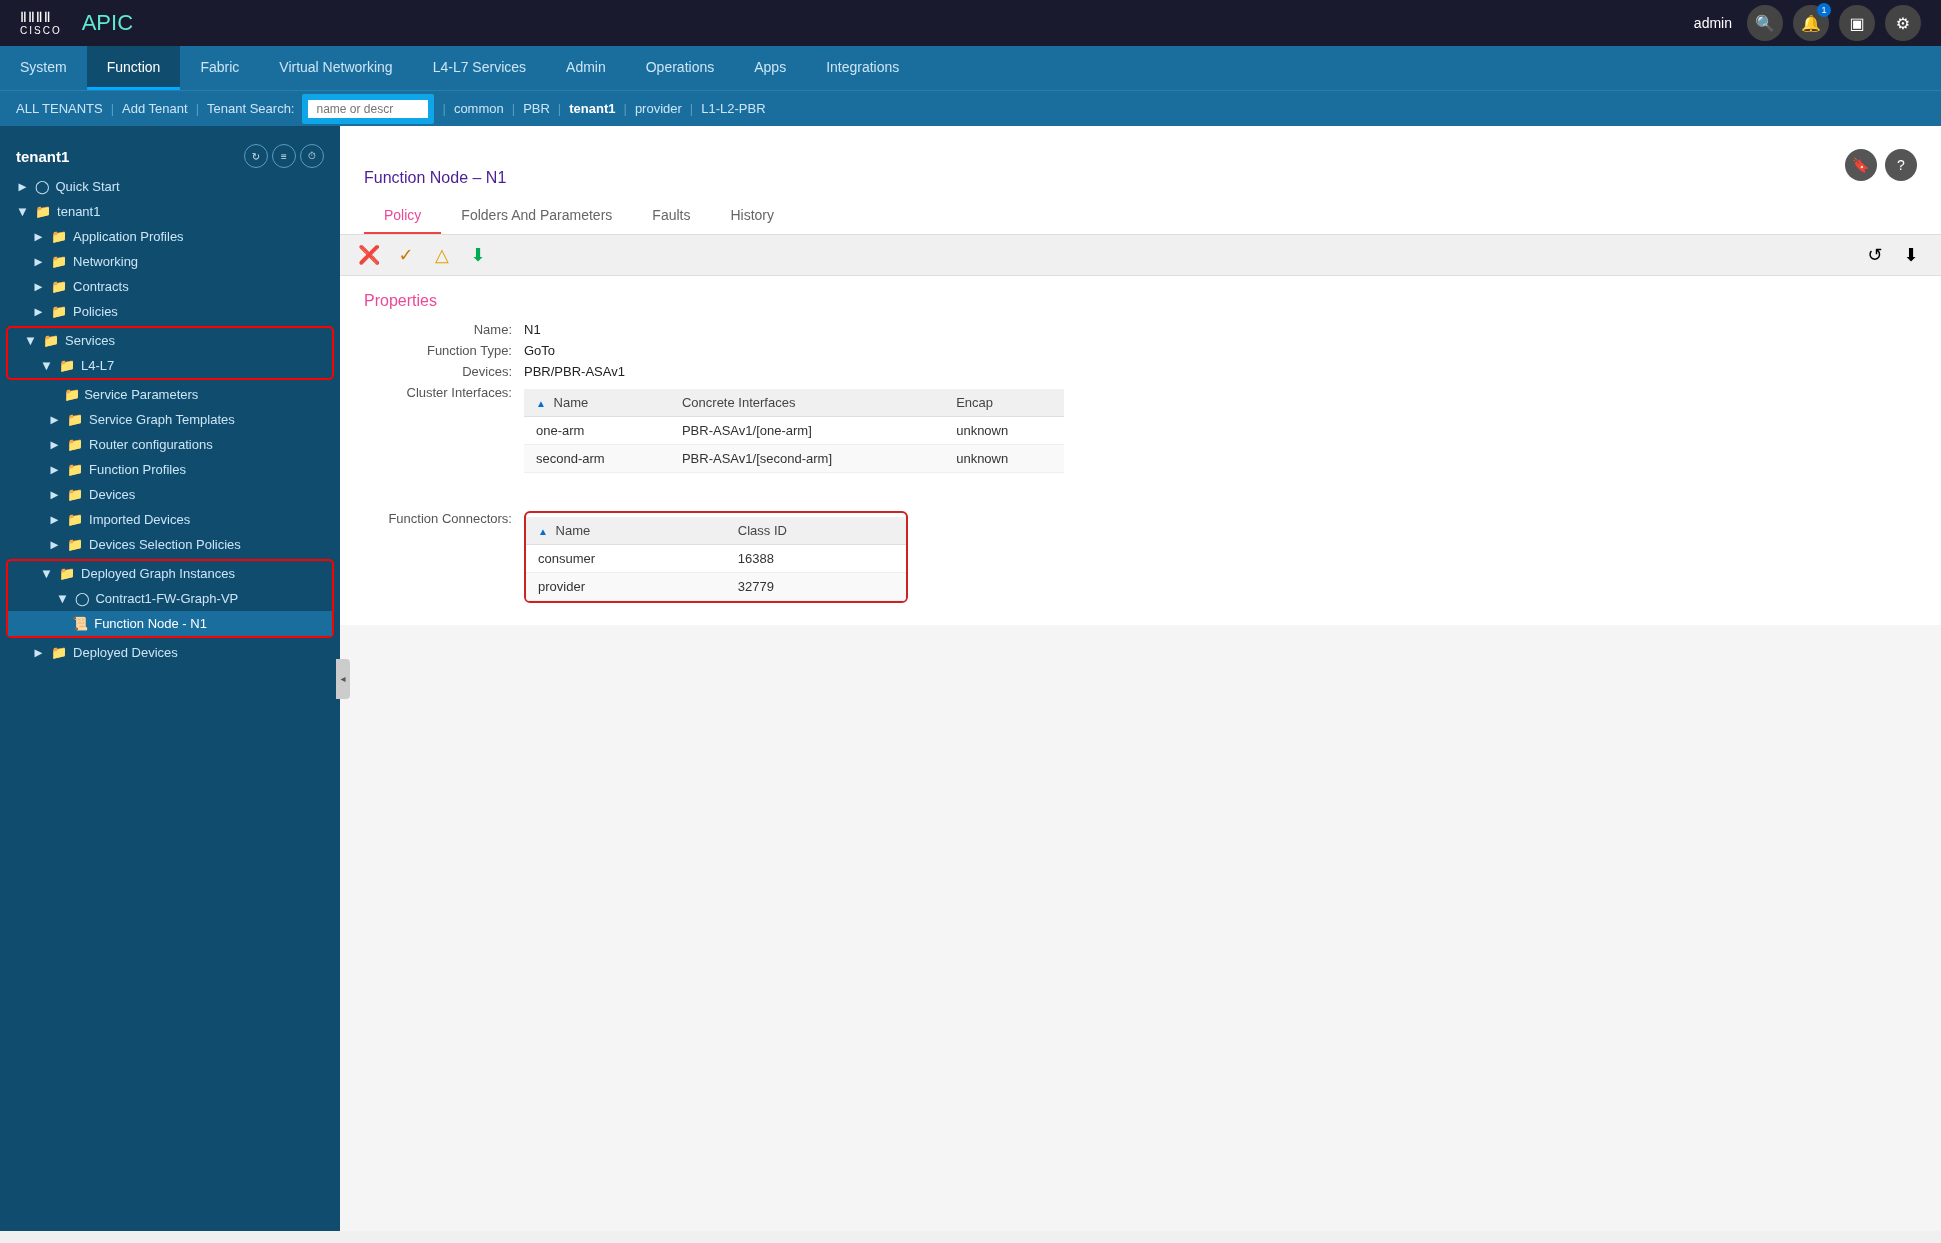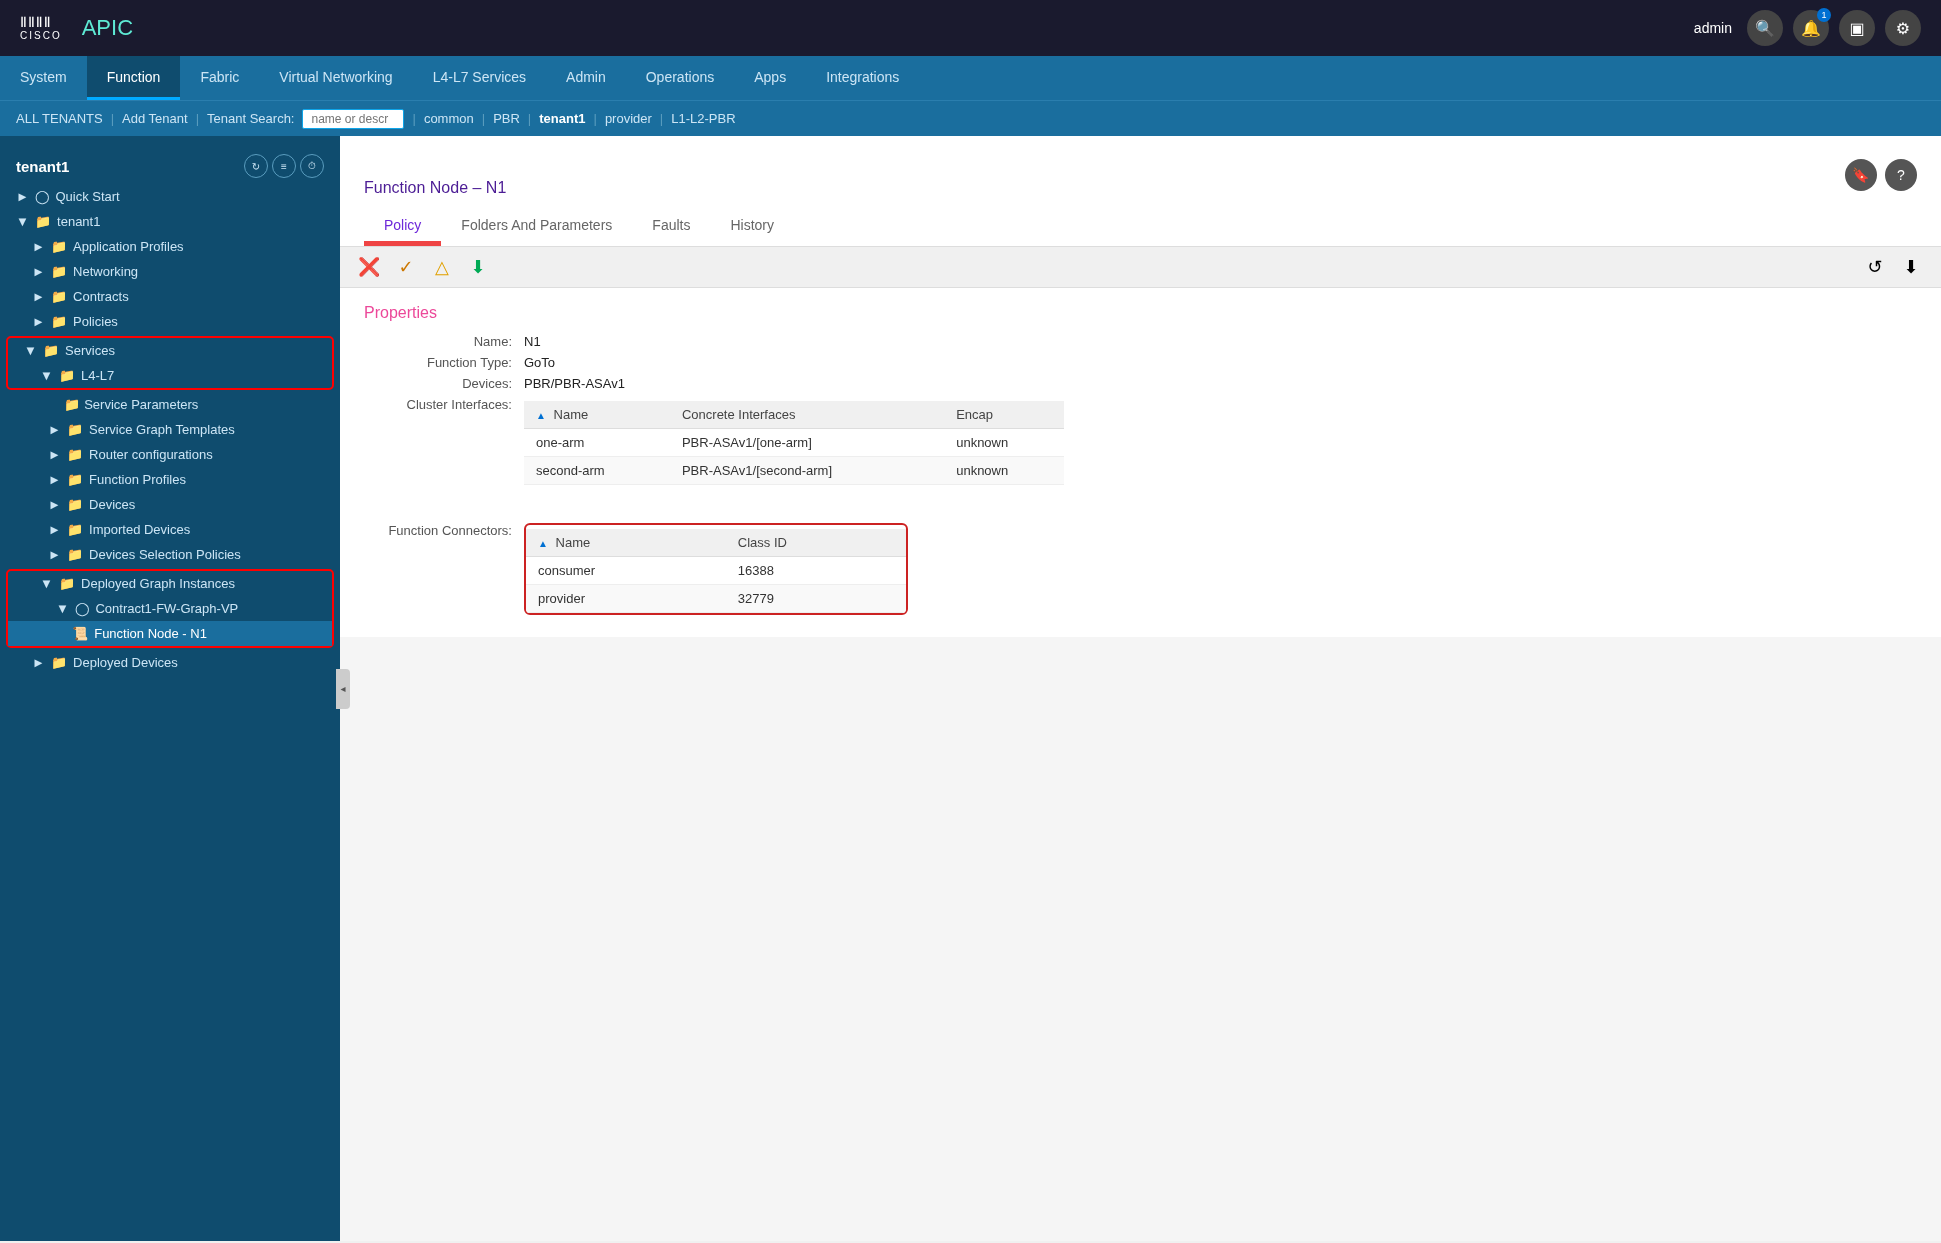--- a/index.html
+++ b/index.html
@@ -4,21 +4,21 @@
   <style>
     * { box-sizing: border-box; margin: 0; padding: 0; font-family: Arial, sans-serif; }
     body { background: #f0f0f0; font-size: 13px; color: #333; }
 
     
     .top-header {
       background: #1a1a2e;
       display: flex;
       align-items: center;
       padding: 4px 20px;
-      height: 56px;
+      height: 46px;
       justify-content: space-between;
     }
     .logo-area { display: flex; align-items: center; gap: 12px; }
     .cisco-logo { color: white; font-size: 11px; line-height: 1.2; }
     .cisco-logo .bars { letter-spacing: 1px; font-size: 14px; }
     .app-title { color: #5eead4; font-size: 22px; font-weight: 300; margin-left: 8px; }
     .header-right { display: flex; align-items: center; gap: 10px; }
     .admin-label { color: white; font-size: 14px; margin-right: 5px; }
     .header-icon-btn {
       background: #444;
@@ -65,27 +65,27 @@
       padding: 0 16px;
       height: 36px;
       gap: 8px;
       font-size: 13px;
       color: #cce5f5;
     }
     .tenant-bar .sep { color: #5a9dbf; }
     .tenant-bar .link { cursor: pointer; }
     .tenant-bar .active-tenant { color: white; font-weight: bold; }
     .tenant-search-input {
-      border: 1px solid #0ea5e9;
+      border: 6px solid #0ea5e9;
       background: white;
       color: #333;
       padding: 2px 8px;
       font-size: 12px;
       border-radius: 2px;
-      width: 102px;
+      width: 132px;
     }
     .add-tenant-link { color: #cce5f5; cursor: pointer; }
 
     
     .main-body {
       display: flex;
       height: calc(100vh - 138px);
     }
 
     
@@ -140,21 +140,21 @@
       width: 32px; height: 32px; cursor: pointer;
       color: white; font-size: 14px;
       display: flex; align-items: center; justify-content: center;
     }
     .tabs-row { display: flex; gap: 0; }
     .tab {
       padding: 8px 20px;
       cursor: pointer; font-size: 14px;
       color: #666; border-bottom: 3px solid transparent;
     }
-    .tab.active { color: #6d28d9; border-bottom: 5px solid #ef4444; font-weight: 500; }
+    .tab.active { color: #ec4899; border-bottom: 2px solid #ef4444; font-weight: 500; }
 
     
     .toolbar {
       background: #f0f0f0;
       border-bottom: 1px solid #ddd;
       padding: 6px 16px;
       display: flex; align-items: center; justify-content: space-between;
     }
     .toolbar-left { display: flex; gap: 8px; align-items: center; }
     .toolbar-right { display: flex; gap: 8px; align-items: center; }

